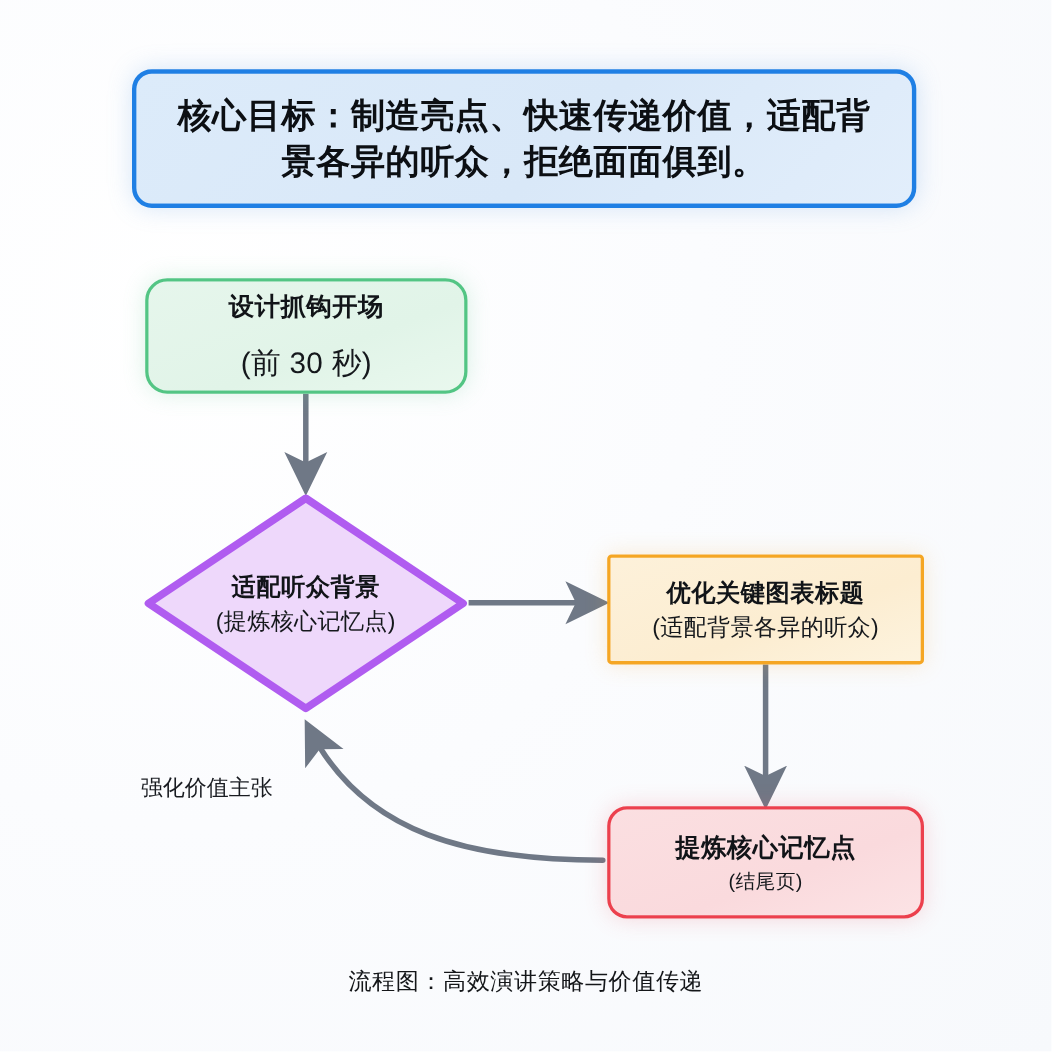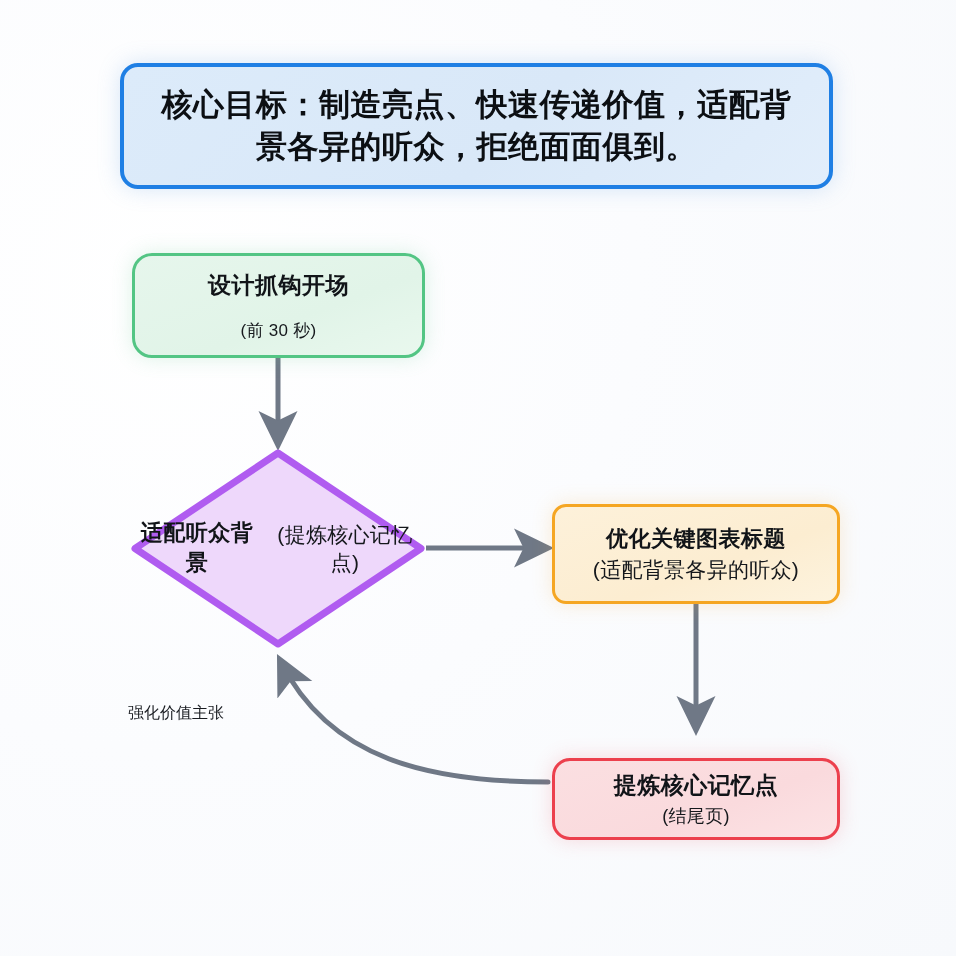--- a/index.html
+++ b/index.html
@@ -74,21 +74,21 @@
     left: 132px;
     top: 253px;
     width: 293px;
     height: 105px;
     border: 3.5px solid #53c584;
     border-radius: 20px;
     background: linear-gradient(160deg, #e6f6ec 0%, #e1f4e8 60%, #e9f8ee 100%);
     box-shadow: 0 0 20px rgba(110, 200, 150, 0.24);
   }
   #start-box .line1 { font-size: 23px; margin-bottom: 18px; }
-  #start-box .line2 { font-size: 17px; }
+  #start-box .line2 { font-size: 27px; }
 
   
   #decision-node {
     left: 130px;
     top: 448px;
     width: 296px;
     height: 201px;
     z-index: 2;
   }
   #decision-node .diamond-shape {
@@ -97,64 +97,63 @@
     width: 100%;
     height: 100%;
     z-index: 0;
   }
   #decision-node .diamond-text {
     position: relative;
     z-index: 1;
     width: 100%;
     height: 100%;
     display: flex;
-    flex-direction: row;
+    flex-direction: column;
     align-items: center;
     justify-content: center;
     text-align: center;
   }
   #decision-node .line1 { font-size: 22px; margin-bottom: 2px; }
   #decision-node .line2 { font-size: 21px; }
 
   
   #optimize-box {
     left: 552px;
     top: 504px;
     width: 288px;
     height: 100px;
     border: 3.5px solid #f5a623;
-    border-radius: 14px;
+    border-radius: 4px;
     background: linear-gradient(160deg, #fdf1da 0%, #fcedd1 60%, #fdf3de 100%);
     box-shadow: 0 0 20px rgba(240, 175, 70, 0.22);
   }
   #optimize-box .line1 { font-size: 22px; margin-bottom: 2px; }
   #optimize-box .line2 { font-size: 21px; }
 
   
   #memory-box {
     left: 552px;
     top: 733px;
     width: 288px;
-    height: 82px;
+    height: 102px;
     border: 3.5px solid #ec404d;
     border-radius: 18px;
     background: linear-gradient(160deg, #fbdfe1 0%, #fadadd 60%, #fce3e5 100%);
     box-shadow: 0 0 20px rgba(235, 90, 100, 0.22);
-    margin-top: 25px;
   }
   #memory-box .line1 { font-size: 23px; margin-bottom: 3px; }
   #memory-box .line2 { font-size: 18px; }
 
   
   #feedback-label {
     position: absolute;
     z-index: 3;
     left: 128px;
     top: 703px;
-    font-size: 16px;
+    font-size: 20px;
     color: #181b20;
     white-space: nowrap;
   }
 
   
   #caption {
     position: absolute;
     z-index: 3;
     left: 0;
     top: 878px;
@@ -210,14 +209,15 @@
     <div class="line2">(适配背景各异的听众)</div>
   </div>
 
   <div class="node" id="memory-box">
     <div class="line1">提炼核心记忆点</div>
     <div class="line2">(结尾页)</div>
   </div>
 
   <div id="feedback-label">强化价值主张</div>
 
+  <div id="caption">流程图：高效演讲策略与价值传递</div>
 
 </div>
 
 </body></html>

